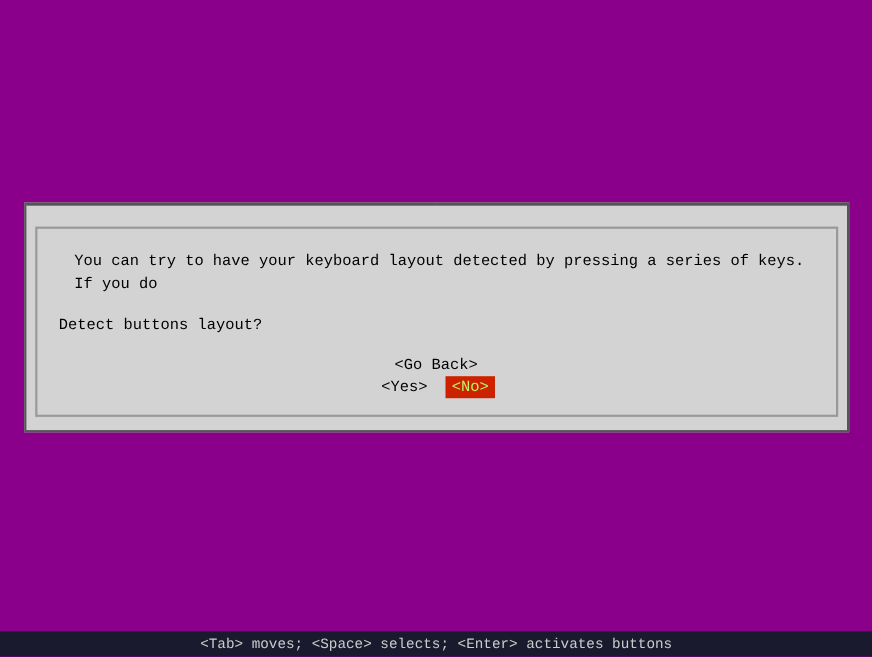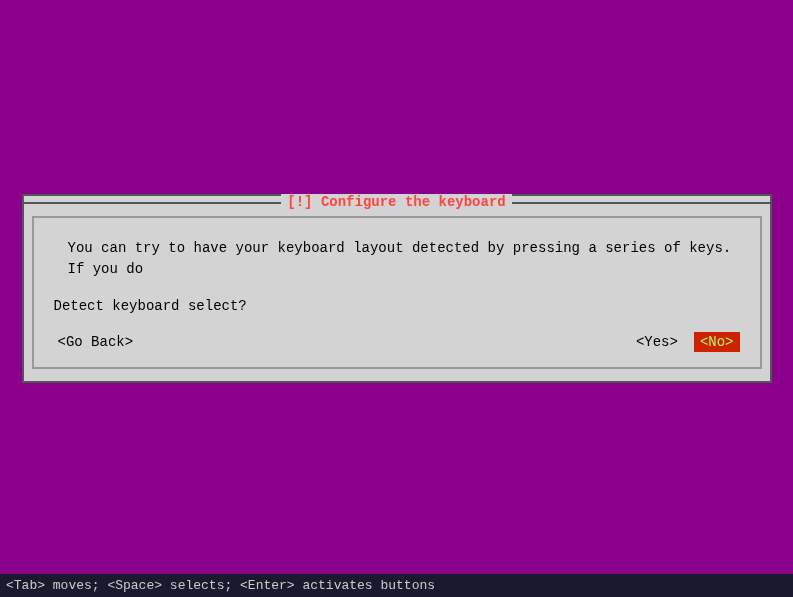--- a/index.html
+++ b/index.html
@@ -40,21 +40,21 @@
 
     .dialog-question {
       color: #000;
       font-family: 'Courier New', Courier, monospace;
       font-size: 14px;
       margin-bottom: 18px;
     }
 
     .dialog-buttons {
       display: flex;
-      flex-direction: row;
+      flex-direction: column;
       align-items: center;
       justify-content: space-between;
     }
 
     .btn-go-back {
       background: transparent;
       border: none;
       color: #000;
       font-family: 'Courier New', Courier, monospace;
       font-size: 14px;
@@ -90,20 +90,21 @@
     .status-bar {
       position: absolute;
       bottom: 0;
       left: 0;
       width: 100%;
       background-color: #1a1a2e;
       color: #ccc;
       font-family: 'Courier New', Courier, monospace;
       font-size: 13px;
       padding: 4px 6px;
+      text-align: center;
     }
 
     .outer-border {
       border: 2px solid #555;
       background-color: #d3d3d3;
       padding: 12px 4px 8px 4px;
       position: relative;
     }
 
     .title-wrapper {
@@ -131,30 +132,29 @@
       background-color: #d3d3d3;
       margin-top: -1px;
     }
   </style>
 </head>
 <body>
 
 <div class="outer-border" style="width:750px; margin-top:-20px;">
   <div class="title-wrapper">
     <div class="title-line"></div>
-    <span class="title-label">[!] Configure the keyboard</span>
     <div class="title-line"></div>
   </div>
 
   <div class="dialog-body">
     <div class="dialog-message">
       <span>You can try to have your keyboard layout detected by pressing a series of keys. If you do</span><br>
     </div>
 
-    <div class="dialog-question">Detect keyboard select?</div>
+    <div class="dialog-question">Detect buttons layout?</div>
 
     <div class="dialog-buttons">
       <button class="btn-go-back">&lt;Go Back&gt;</button>
       <div class="btn-right-group">
         <button class="btn-yes">&lt;Yes&gt;</button>
         <button class="btn-no">&lt;No&gt;</button>
       </div>
     </div>
   </div>
 </div>

